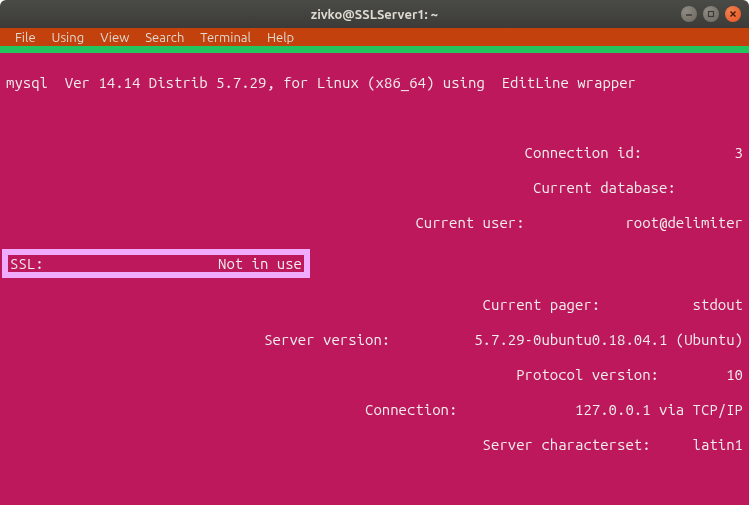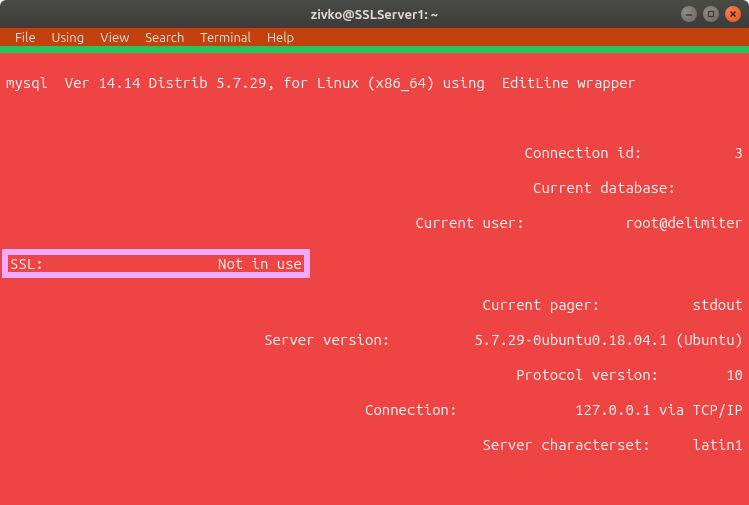--- a/index.html
+++ b/index.html
@@ -45,21 +45,21 @@
     gap: 2px;
     border-bottom: 7px solid #22c55e;
   }
   .menu-item {
     color: #dfdbd2;
     font-size: 13px;
     padding: 3px 7px;
     cursor: pointer;
   }
   .terminal {
-    background: #ef4444;
+    background: #be185d;
     color: #eeeeec;
     font-family: "Ubuntu Mono", "DejaVu Sans Mono", monospace;
     font-size: 15px;
     line-height: 17.5px;
     padding: 3px 6px 6px 6px;
     height: calc(505px - 28px - 25px);
     white-space: pre;
     position: relative;
     overflow: hidden;
   }

